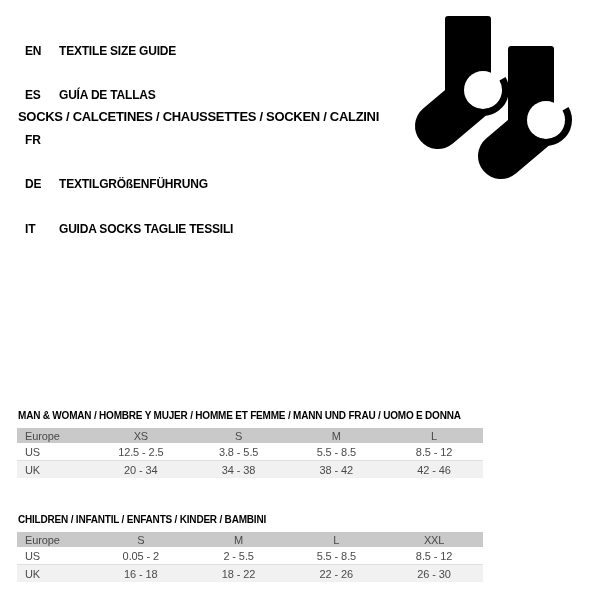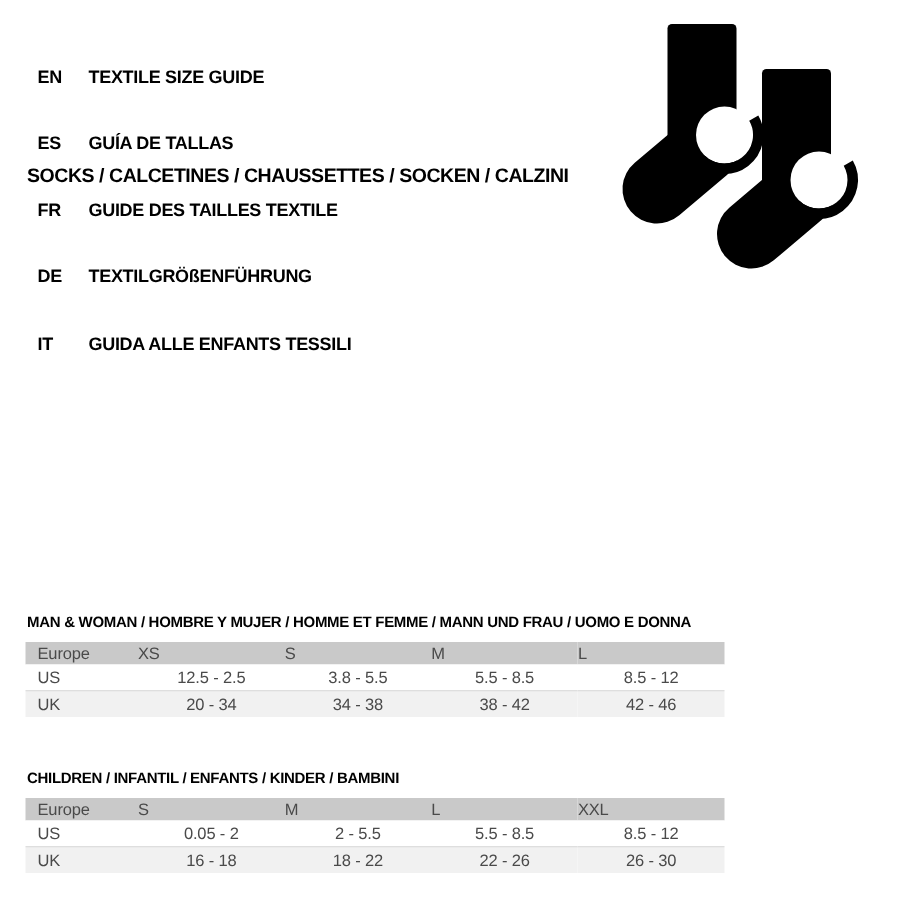--- a/index.html
+++ b/index.html
@@ -52,21 +52,21 @@
     table-layout: fixed;
     font-size: 11px;
     letter-spacing: -0.1px;
     color: var(--table_text, #4a4a4a);
   }
   col.label-col { width: 75px; }
   th {
     background: var(--table_header_bg, #c9c9c9);
     font-weight: normal;
     height: 15px;
-    text-align: left;
+    text-align: center;
     padding: 0;
   }
   td { height: 17px; text-align: center; padding: 0; }
   th.left, td.left { text-align: left; padding-left: 8px; }
   tr.row-us td { background: #ffffff; }
   tr.row-uk td {
     background: var(--row_alt_bg, #f1f1f1);
     border-top: 1px solid #dedede;
   }
 </style>
@@ -77,29 +77,28 @@
   <div class="lang-row">
     <span class="lang-code">EN</span>
     <span class="lang-label">TEXTILE SIZE GUIDE</span>
   </div>
   <div class="lang-row">
     <span class="lang-code">ES</span>
     <span class="lang-label">GUÍA DE TALLAS</span>
   </div>
   <div class="lang-row">
     <span class="lang-code">FR</span>
-    <span class="lang-label">GUIDE DES TAILLES TEXTILE</span>
   </div>
   <div class="lang-row">
     <span class="lang-code">DE</span>
     <span class="lang-label">TEXTILGRÖßENFÜHRUNG</span>
   </div>
   <div class="lang-row">
     <span class="lang-code">IT</span>
-    <span class="lang-label">GUIDA ALLE ENFANTS TESSILI</span>
+    <span class="lang-label">GUIDA SOCKS TAGLIE TESSILI</span>
   </div>
 </div>
 
 <div class="category">SOCKS / CALCETINES / CHAUSSETTES / SOCKEN / CALZINI</div>
 
 <div class="socks-wrap">
   <svg width="180" height="175" viewBox="0 0 180 175" xmlns="http://www.w3.org/2000/svg">
     <defs>
       <g id="sock">
         <rect x="30" y="0" width="46" height="80" rx="3" fill="var(--icon, #000)"></rect>

